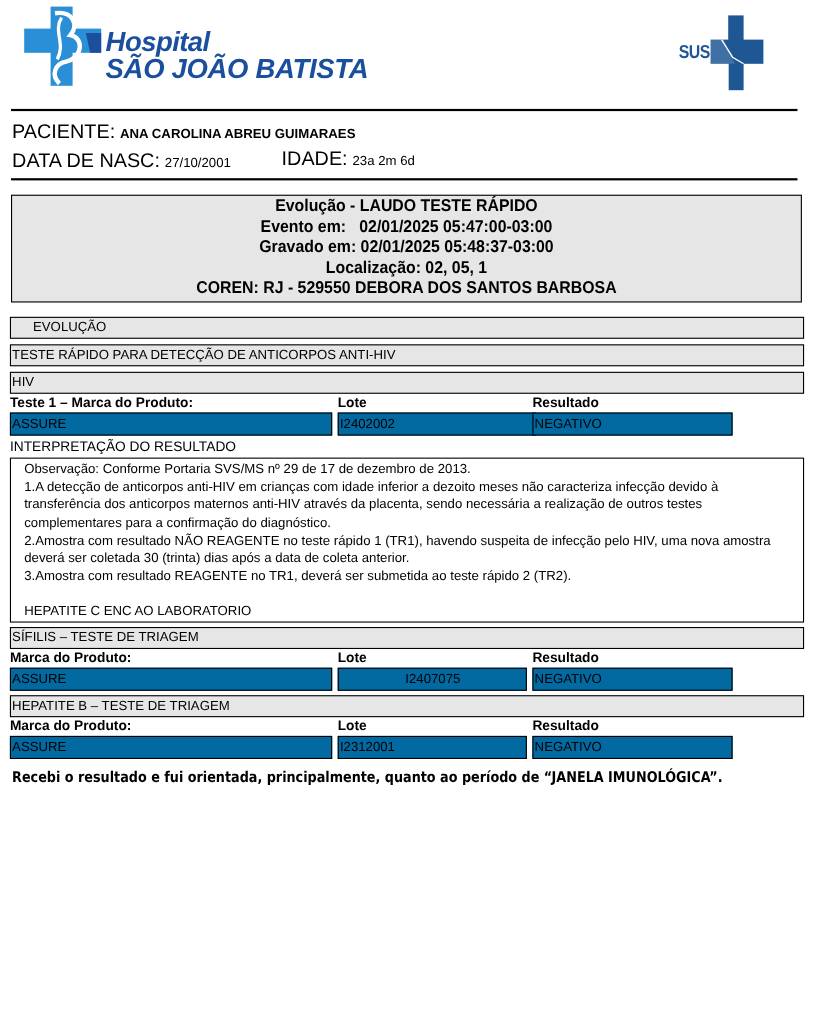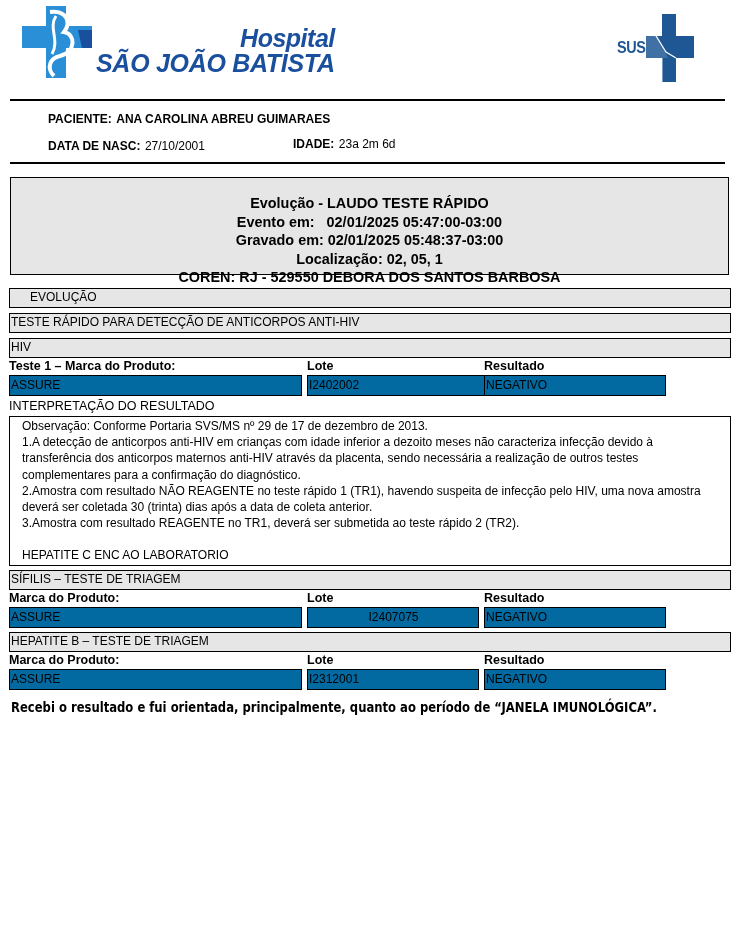--- a/index.html
+++ b/index.html
@@ -1,33 +1,33 @@
 <!DOCTYPE html>
 <html><head>
 <meta charset="utf-8">
 <style>
   html, body { margin: 0; padding: 0; background: #ffffff; }
   body { width: 745px; height: 939px; position: relative; overflow: hidden; font-family: "Liberation Sans", sans-serif; color: #000; }
   .abs { position: absolute; }
 
   
-  .hosp-logo { left: 20px; top: 4px; width: 330px; height: 78px; text-align: right; }
+  .hosp-logo { left: 20px; top: 4px; width: 330px; height: 78px; }
   .hosp-text { position: absolute; left: 76px; top: 22px; color: #1a4f9e; font-weight: bold; font-style: italic; line-height: 1; }
   .hosp-text .l1 { font-size: 25px; letter-spacing: -0.5px; }
   .hosp-text .l2 { font-size: 25px; letter-spacing: -0.3px; margin-top: 0px; }
   .sus-logo { left: 612px; top: 12px; width: 90px; height: 72px; }
   .sus-text { position: absolute; left: 5px; top: 26px; color: #1f5794; font-weight: bold; font-size: 17px; letter-spacing: -0.5px; font-family: "Liberation Sans", sans-serif; transform: scaleX(0.85); transform-origin: left; }
 
   .rule { left: 10px; width: 715px; height: 2px; background: #000; }
 
-  .pat-label { font-weight: bold; font-size: 12px; margin-left: 37px; }
+  .pat-label { font-weight: normal; font-size: 18px; }
   .pat-name { font-weight: bold; font-size: 12px; }
   .val { font-size: 12px; }
 
-  .head-box { left: 10px; top: 177px; width: 719px; height: 98px; background: #e6e6e6; border: 1px solid #000; box-sizing: border-box; text-align: center; font-weight: bold; font-size: 15.5px; line-height: 18.5px; padding-top: 16px; }
+  .head-box { left: 10px; top: 177px; width: 719px; height: 98px; background: #e6e6e6; border: 1px solid #000; box-sizing: border-box; text-align: center; font-weight: bold; font-size: 15.5px; line-height: 18.5px; padding-top: 1px; }
   .head-box div { transform: scaleX(0.93); }
 
   .bar { left: 9px; width: 722px; height: 20px; background: #e6e6e6; border: 1.5px solid #000; box-sizing: border-box; font-size: 12px; line-height: 17px; padding-left: 1px; }
   .fld-label { font-weight: bold; font-size: 12.5px; }
   .fld { height: 21px; border: 1.5px solid #000; box-sizing: border-box; font-size: 12px; line-height: 18px; padding-left: 1px; background: #0369a1; }
 
   .interp-title { left: 9px; top: 399px; font-weight: normal; font-size: 12.5px; }
   .interp-box { left: 9px; top: 416px; width: 722px; height: 150px; border: 1.5px solid #000; box-sizing: border-box; font-size: 12px; line-height: 16.2px; padding: 1px 12px; }
   .interp-box p { margin: 0; }
   .interp-box .spacer { height: 16px; }

